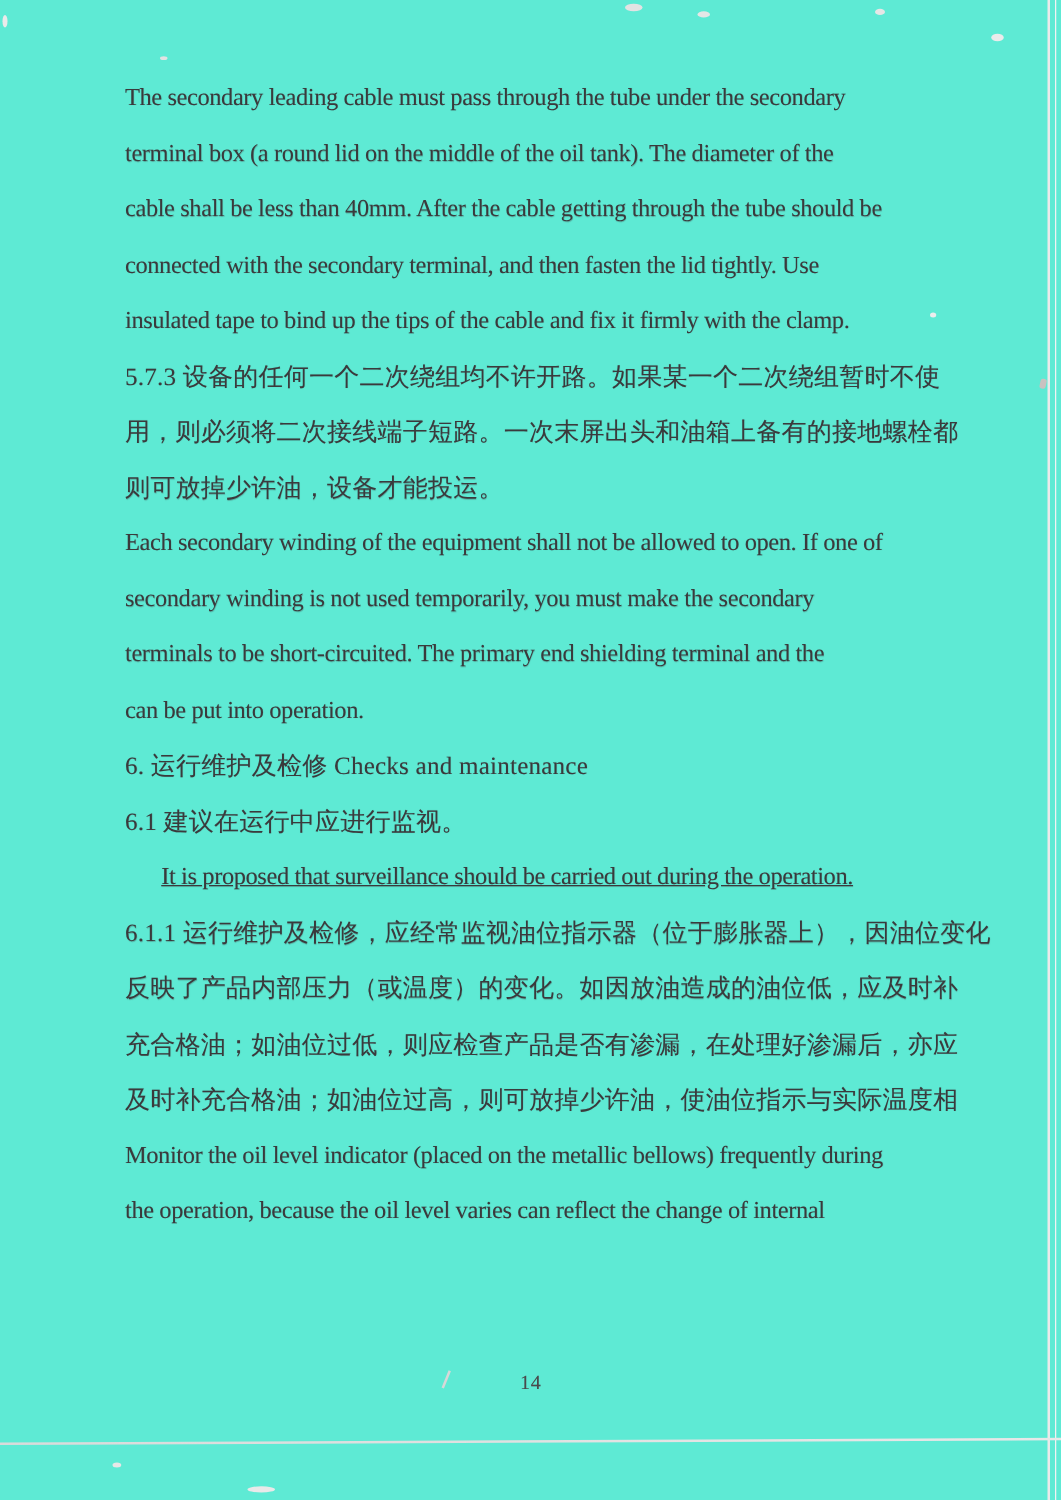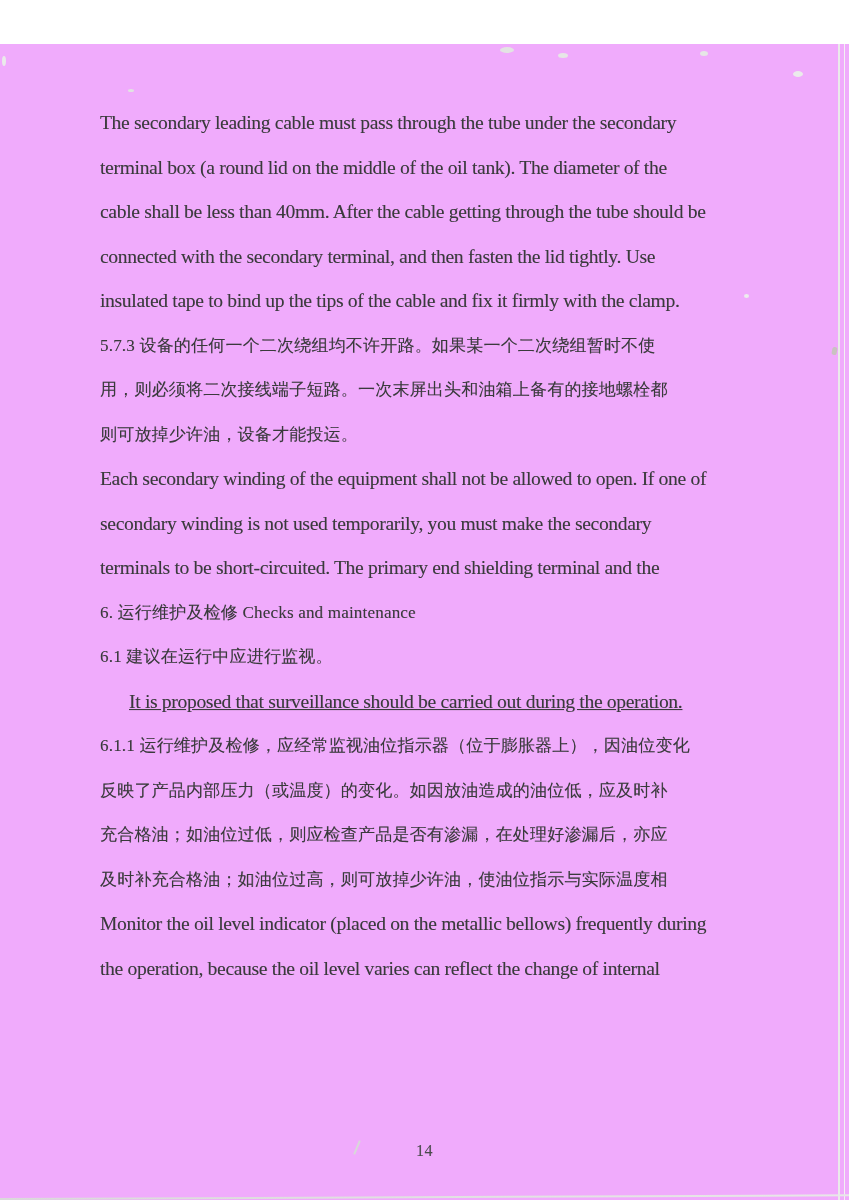--- a/index.html
+++ b/index.html
@@ -5,36 +5,35 @@
   html, body { margin: 0; padding: 0; }
   body {
     width: 849px; height: 1200px;
     background: #ffffff;
     overflow: hidden;
     position: relative;
     font-family: "Liberation Serif", "DejaVu Serif", serif;
   }
   .page {
     position: absolute; inset: 0;
-    background: #f0abfc;
+    background: #5eead4;
     color: #3a3a3c;
-    margin-top: 44px;
   }
   .textblock {
     position: absolute;
     left: 100px; top: 57px; width: 740px;
   }
   .ln {
     height: 44.5px;
     line-height: 44.5px;
     white-space: nowrap;
     text-shadow: 0.3px 0.3px 0.6px rgba(70,70,72,0.35);
   }
   .en { font-size: 19.5px; letter-spacing: -0.3px; }
-  .zh { font-size: 17px; letter-spacing: 0.2px; }
+  .zh { font-size: 20px; letter-spacing: 0.2px; }
   .indent { padding-left: 29px; text-decoration: underline; }
   .pageno {
     position: absolute; top: 1098px; left: 0; width: 849px;
     text-align: center;
     font-size: 16px; color: #4a4a4c;
     letter-spacing: 0.5px;
     text-shadow: 0.2px 0.2px 0.5px rgba(70,70,72,0.3);
   }
   
   .artifact { position: absolute; pointer-events: none; }
@@ -66,20 +65,21 @@
     <div class="ln en">terminal box (a round lid on the middle of the oil tank). The diameter of the</div>
     <div class="ln en">cable shall be less than 40mm. After the cable getting through the tube should be</div>
     <div class="ln en">connected with the secondary terminal, and then fasten the lid tightly. Use</div>
     <div class="ln en">insulated tape to bind up the tips of the cable and fix it firmly with the clamp.</div>
     <div class="ln zh">5.7.3 设备的任何一个二次绕组均不许开路。如果某一个二次绕组暂时不使</div>
     <div class="ln zh">用，则必须将二次接线端子短路。一次末屏出头和油箱上备有的接地螺栓都</div>
     <div class="ln zh">则可放掉少许油，设备才能投运。</div>
     <div class="ln en">Each secondary winding of the equipment shall not be allowed to open. If one of</div>
     <div class="ln en">secondary winding is not used temporarily, you must make the secondary</div>
     <div class="ln en">terminals to be short-circuited. The primary end shielding terminal and the</div>
+    <div class="ln en">can be put into operation.</div>
     <div class="ln zh">6. 运行维护及检修  Checks and maintenance</div>
     <div class="ln zh">6.1 建议在运行中应进行监视。</div>
     <div class="ln en indent">It is proposed that surveillance should be carried out during the operation.</div>
     <div class="ln zh">6.1.1 运行维护及检修，应经常监视油位指示器（位于膨胀器上），因油位变化</div>
     <div class="ln zh">反映了产品内部压力（或温度）的变化。如因放油造成的油位低，应及时补</div>
     <div class="ln zh">充合格油；如油位过低，则应检查产品是否有渗漏，在处理好渗漏后，亦应</div>
     <div class="ln zh">及时补充合格油；如油位过高，则可放掉少许油，使油位指示与实际温度相</div>
     <div class="ln en">Monitor the oil level indicator (placed on the metallic bellows) frequently during</div>
     <div class="ln en">the operation, because the oil level varies can reflect the change of internal</div>
   </div>

